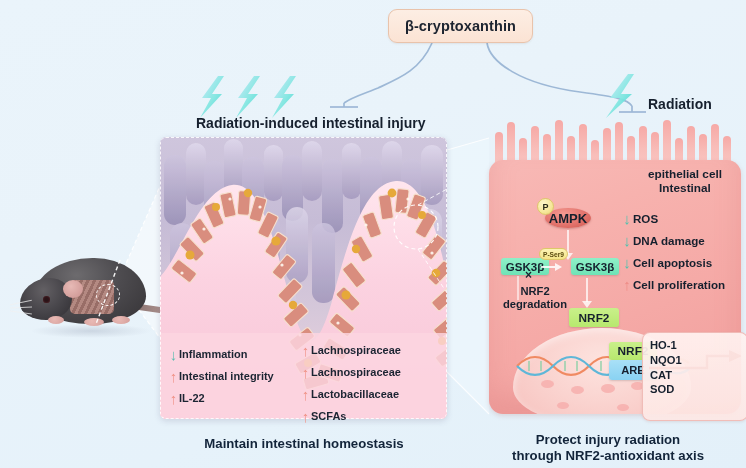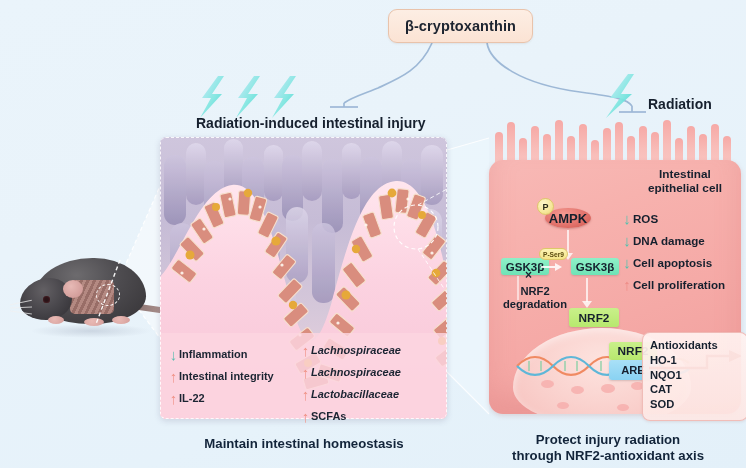--- a/index.html
+++ b/index.html
@@ -46,21 +46,21 @@
     content:""; position:absolute; inset:0;
     border:1.6px dashed rgba(255,255,255,.85);
     border-radius:6px; pointer-events:none;
   }
 
   
   #legend-wrap { left: 168px; top: 340px; width: 272px; height: 78px; }
   .legrow { display:flex; align-items:center; height: 20px; margin-bottom: 2px;}
   .legrow .arr { width: 11px; text-align:center; font-size: 15px; font-weight:bold; line-height: 1; }
   .legrow .txt { font-size: 11px; font-weight: bold; color:#1b2432; white-space: nowrap; }
-  .legrow .txt.ital { font-style: italic; }
+  .legrow .txt.ital { }
   .arr.up { color:#f09287; }
   .arr.dn { color:#5bbdb0; }
   #leg-left { position:absolute; left:0; top:4px; width: 128px; }
   #leg-right { position:absolute; left:132px; top:0px; width: 146px; }
 
   
   #cell-body {
     left: 489px; top: 160px; width: 252px; height: 254px;
     border-radius: 14px;
     background: linear-gradient(160deg,#f8b9b6 0%, #f7b2ae 25%, #f5a9a6 60%, #f09e9c 100%);
@@ -464,22 +464,22 @@
     <div class="mv" style="left:186px;height:28px;"></div>
     <div class="mv" style="left:198px;height:40px;"></div>
     <div class="mv" style="left:210px;height:32px;"></div>
     <div class="mv" style="left:222px;height:42px;"></div>
     <div class="mv" style="left:234px;height:30px;"></div>
   </div>
 
   <div id="cell-body" class="abs">
 
     <div id="cell-name">
+      <div>epithelial cell</div>
       <div>Intestinal</div>
-      <div>epithelial cell</div>
     </div>
 
     <div id="ros-list">
       <div class="roslink">
         <span class="rarr dn">↓</span>
         <span class="rtxt">ROS</span>
       </div>
       <div class="roslink">
         <span class="rarr dn">↓</span>
         <span class="rtxt">DNA damage</span>
@@ -566,21 +566,20 @@
       <span>ARE</span>
     </div>
 
     <svg class="abs" style="left:158px;top:186px;" width="96" height="34">
       <path d="M 2 22 L 60 22 L 60 10 L 84 10" fill="none" stroke="#c21f10" stroke-width="2.4"></path>
       <polygon points="82,4 95,10 82,16" fill="#c21f10"></polygon>
     </svg>
   </div>
 
   <div id="antiox" class="abs">
-    <div>Antioxidants</div>
     <div>HO-1</div>
     <div>NQO1</div>
     <div>CAT</div>
     <div>SOD</div>
   </div>
 
   <div class="abs caption" style="left:470px;top:432px;width:276px;">
     <div>Protect injury radiation</div>
     <div>through NRF2-antioxidant axis</div>
   </div>

